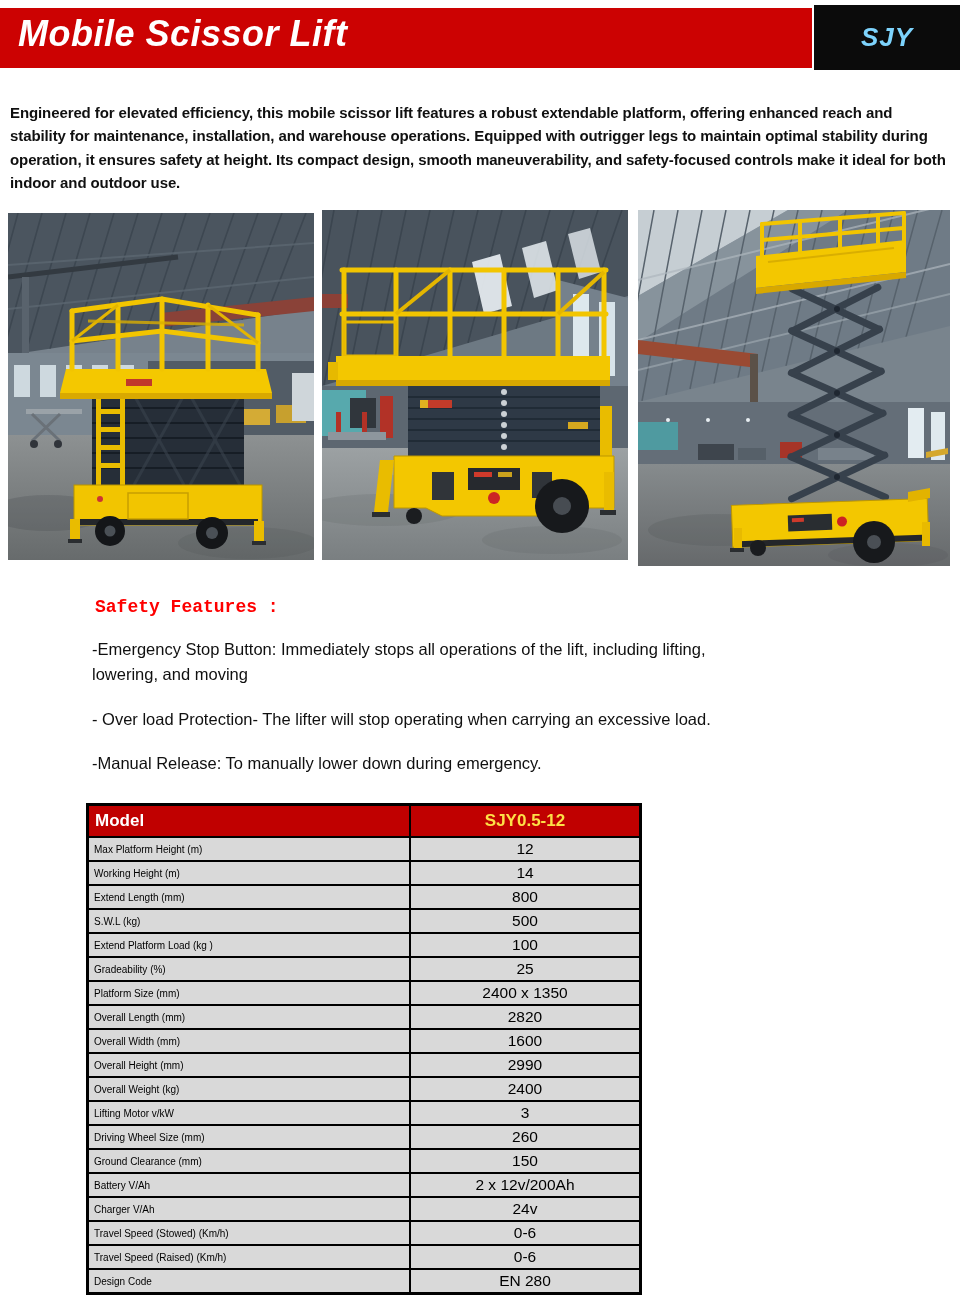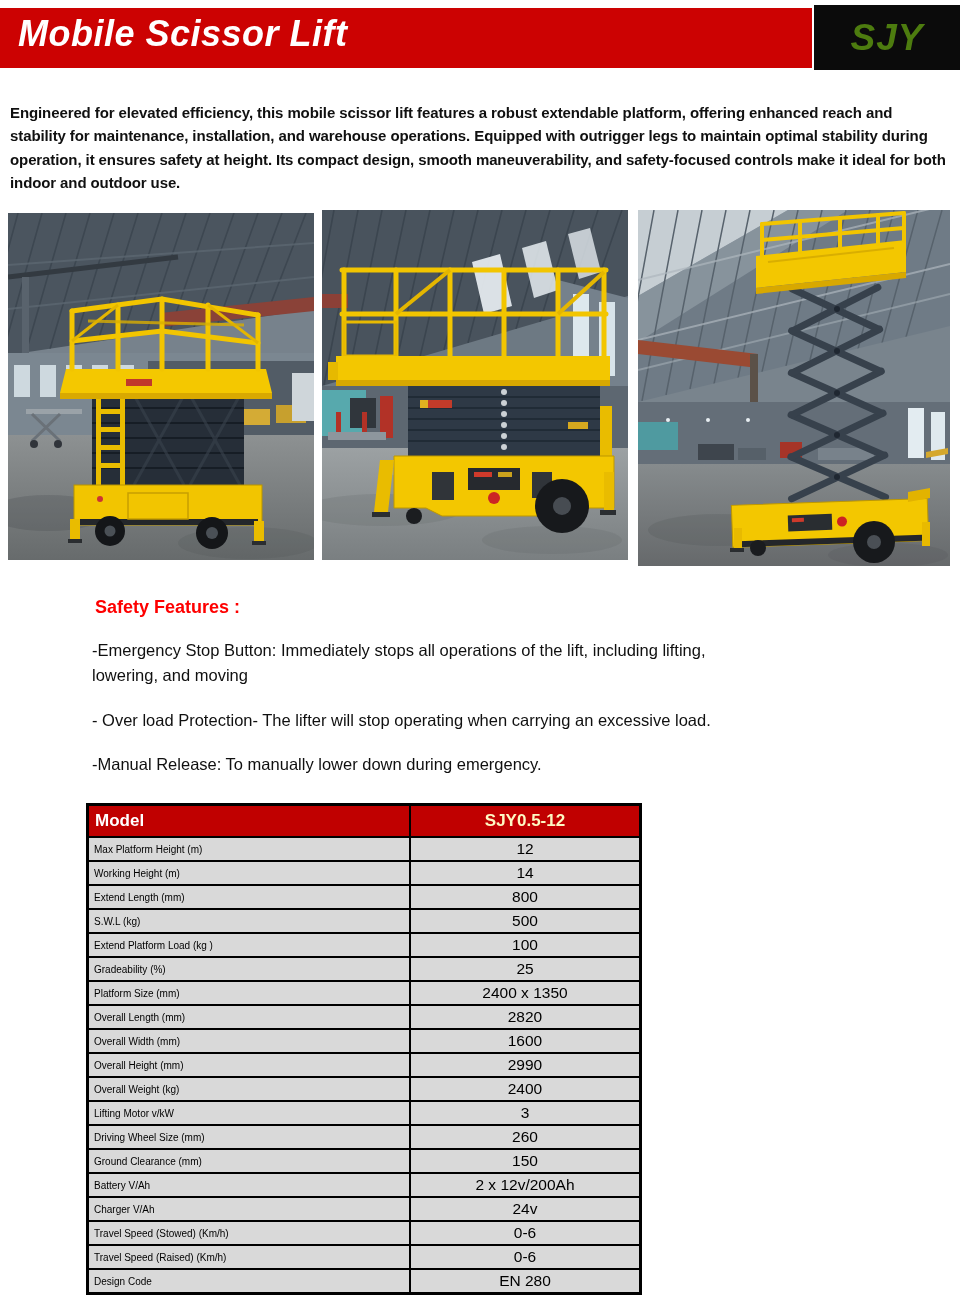--- a/index.html
+++ b/index.html
@@ -2,43 +2,43 @@
 <html><head>
 <meta charset="utf-8">
 <style>
   html,body{margin:0;padding:0;background:#ffffff;}
   body{width:960px;height:1316px;position:relative;font-family:"Liberation Sans",sans-serif;color:#121212;overflow:hidden;}
 
   
   .banner{position:absolute;left:0;top:8px;width:812px;height:60px;background:#CC0202;display:flex;align-items:center;}
   .banner h1{margin:0 0 9px 18px;color:#ffffff;font-size:36px;font-weight:bold;font-style:italic;letter-spacing:.5px;white-space:nowrap;}
   .brand{position:absolute;left:814px;top:5px;width:146px;height:65px;background:#0b0b0b;display:flex;align-items:center;justify-content:center;}
-  .brand span{color:#4d7c0f;font-size:37px;font-weight:bold;font-style:italic;letter-spacing:1px;}
+  .brand span{color:#7dd3fc;font-size:26px;font-weight:bold;font-style:italic;letter-spacing:1px;}
 
   
   .description{position:absolute;left:10px;top:86px;width:937px;font-size:15px;font-weight:bold;line-height:1.56;letter-spacing:-.1px;color:#101010;}
 
   
   .photos{position:absolute;left:0;top:210px;width:960px;height:360px;}
   .photo{position:absolute;margin:0;}
   .photo svg{display:block;width:100%;height:100%;}
   .photo-1{left:8px;top:3px;width:306px;height:347px;}
   .photo-2{left:322px;top:0px;width:306px;height:350px;}
   .photo-3{left:638px;top:0px;width:312px;height:356px;}
 
   
   .safety{position:absolute;left:92px;top:597px;width:650px;}
-  .safety h2{margin:0 0 5px 3px;font-size:18px;font-weight:bold;color:#FE0000;}
+  .safety h2{margin:0 0 5px 3px;font-size:18px;font-weight:bold;color:#FE0000;font-family:Liberation Mono, monospace;}
   .safety-item{font-size:16.5px;line-height:1.5;color:#101010;margin-top:20px;}
 
   
   table.spec{position:absolute;left:86px;top:768px;border-collapse:collapse;border:3px solid #000;margin-top:35px;}
   table.spec th,table.spec td{border:2px solid #000;}
   th.th-label{width:308px;background:#C00000;color:#fff;text-align:left;font-size:17px;font-weight:bold;padding:4px 6px;height:22px;}
-  th.th-value{width:216px;background:#C00000;color:#fef9c3;text-align:center;font-size:17px;font-weight:bold;padding:4px 6px;}
+  th.th-value{width:216px;background:#C00000;color:#fde047;text-align:center;font-size:17px;font-weight:bold;padding:4px 6px;}
   td.label{background:#D9D9D9;font-size:10px;padding:2px 5px;height:18px;color:#000;}
   td.value{background:#D9D9D9;font-size:15.5px;text-align:center;padding:2px 5px;color:#000;}
 </style>
 </head>
 <body>
 
 <header>
   <div class="banner">
     <h1>Mobile Scissor Lift</h1>
   </div>

